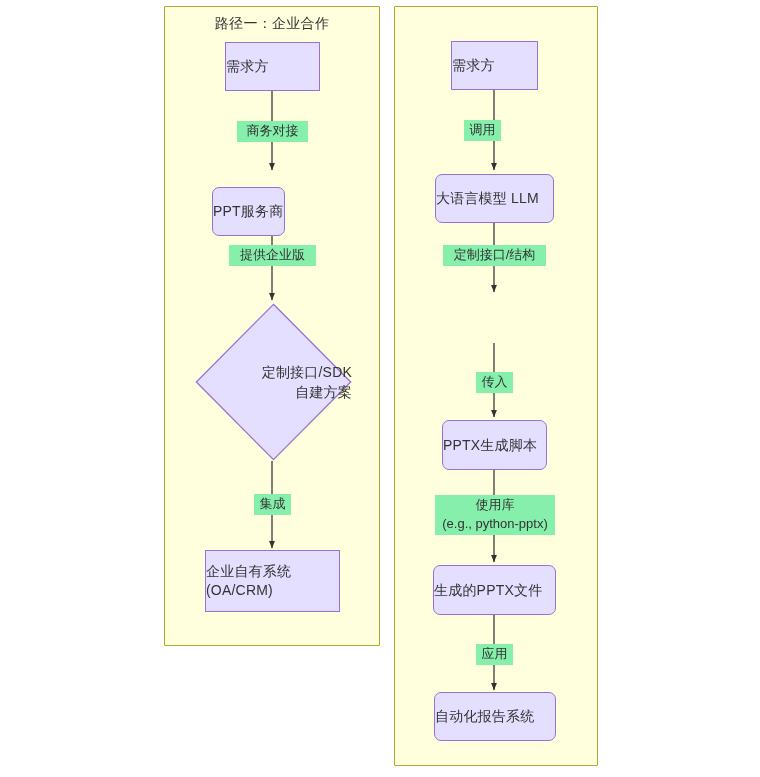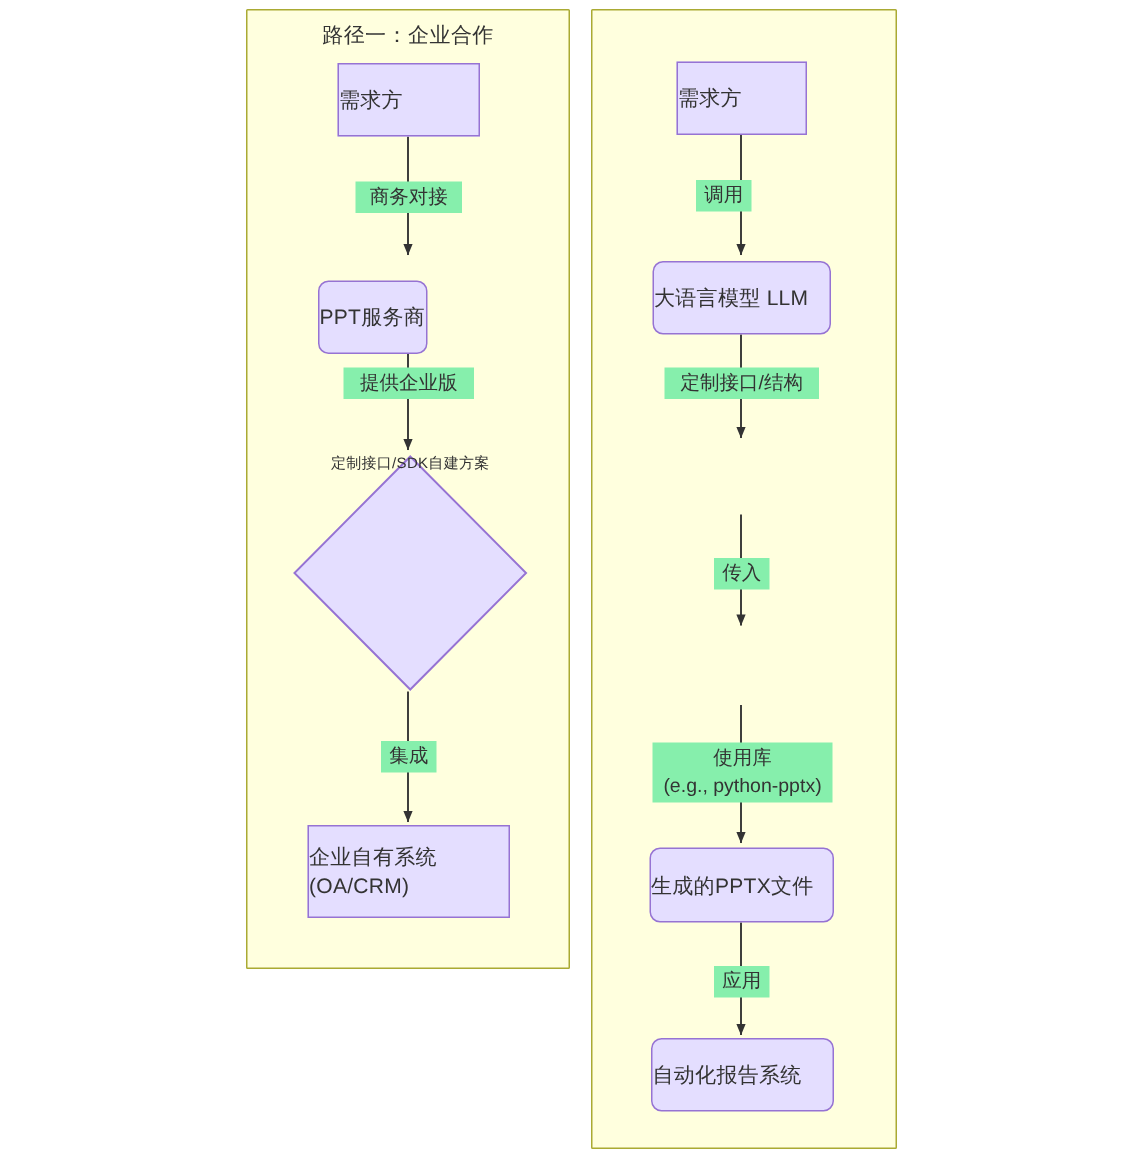--- a/index.html
+++ b/index.html
@@ -64,24 +64,24 @@
   .diamond-wrap {
     position: absolute;
   }
   .diamond-wrap svg { position: absolute; left: 0; top: 0; }
   .diamond-label {
     position: absolute;
     left: 0; top: 0;
     width: 100%;
     height: 100%;
     display: flex;
-    flex-direction: row;
-    align-items: flex-start;
+    flex-direction: column;
+    align-items: flex-end;
     justify-content: center;
-    font-size: 10px;
+    font-size: 14px;
     color: #333333;
     text-align: center;
     line-height: 1.45;
     letter-spacing: 0.2px;
   }
 
   .edge-label {
     position: absolute;
     background: #86efac;
     color: #333333;
@@ -149,20 +149,23 @@
 
   <div class="node sharp" style="left:451px; top:41px; width:87px; height:49px;">
     <span class="node-line">需求方</span>
   </div>
 
   <div class="node rounded" style="left:435px; top:174px; width:119px; height:49px;">
     <span class="node-line">大语言模型 LLM</span>
   </div>
 
 
+  <div class="node rounded" style="left:442px; top:420px; width:105px; height:50px;">
+    <span class="node-line">PPTX生成脚本</span>
+  </div>
 
   <div class="node rounded" style="left:433px; top:565px; width:123px; height:50px;">
     <span class="node-line">生成的PPTX文件</span>
   </div>
 
   <div class="node rounded" style="left:434px; top:692px; width:122px; height:49px;">
     <span class="node-line">自动化报告系统</span>
   </div>
 
   <div class="edge-label" style="left:237px; top:121px; width:71px;">

